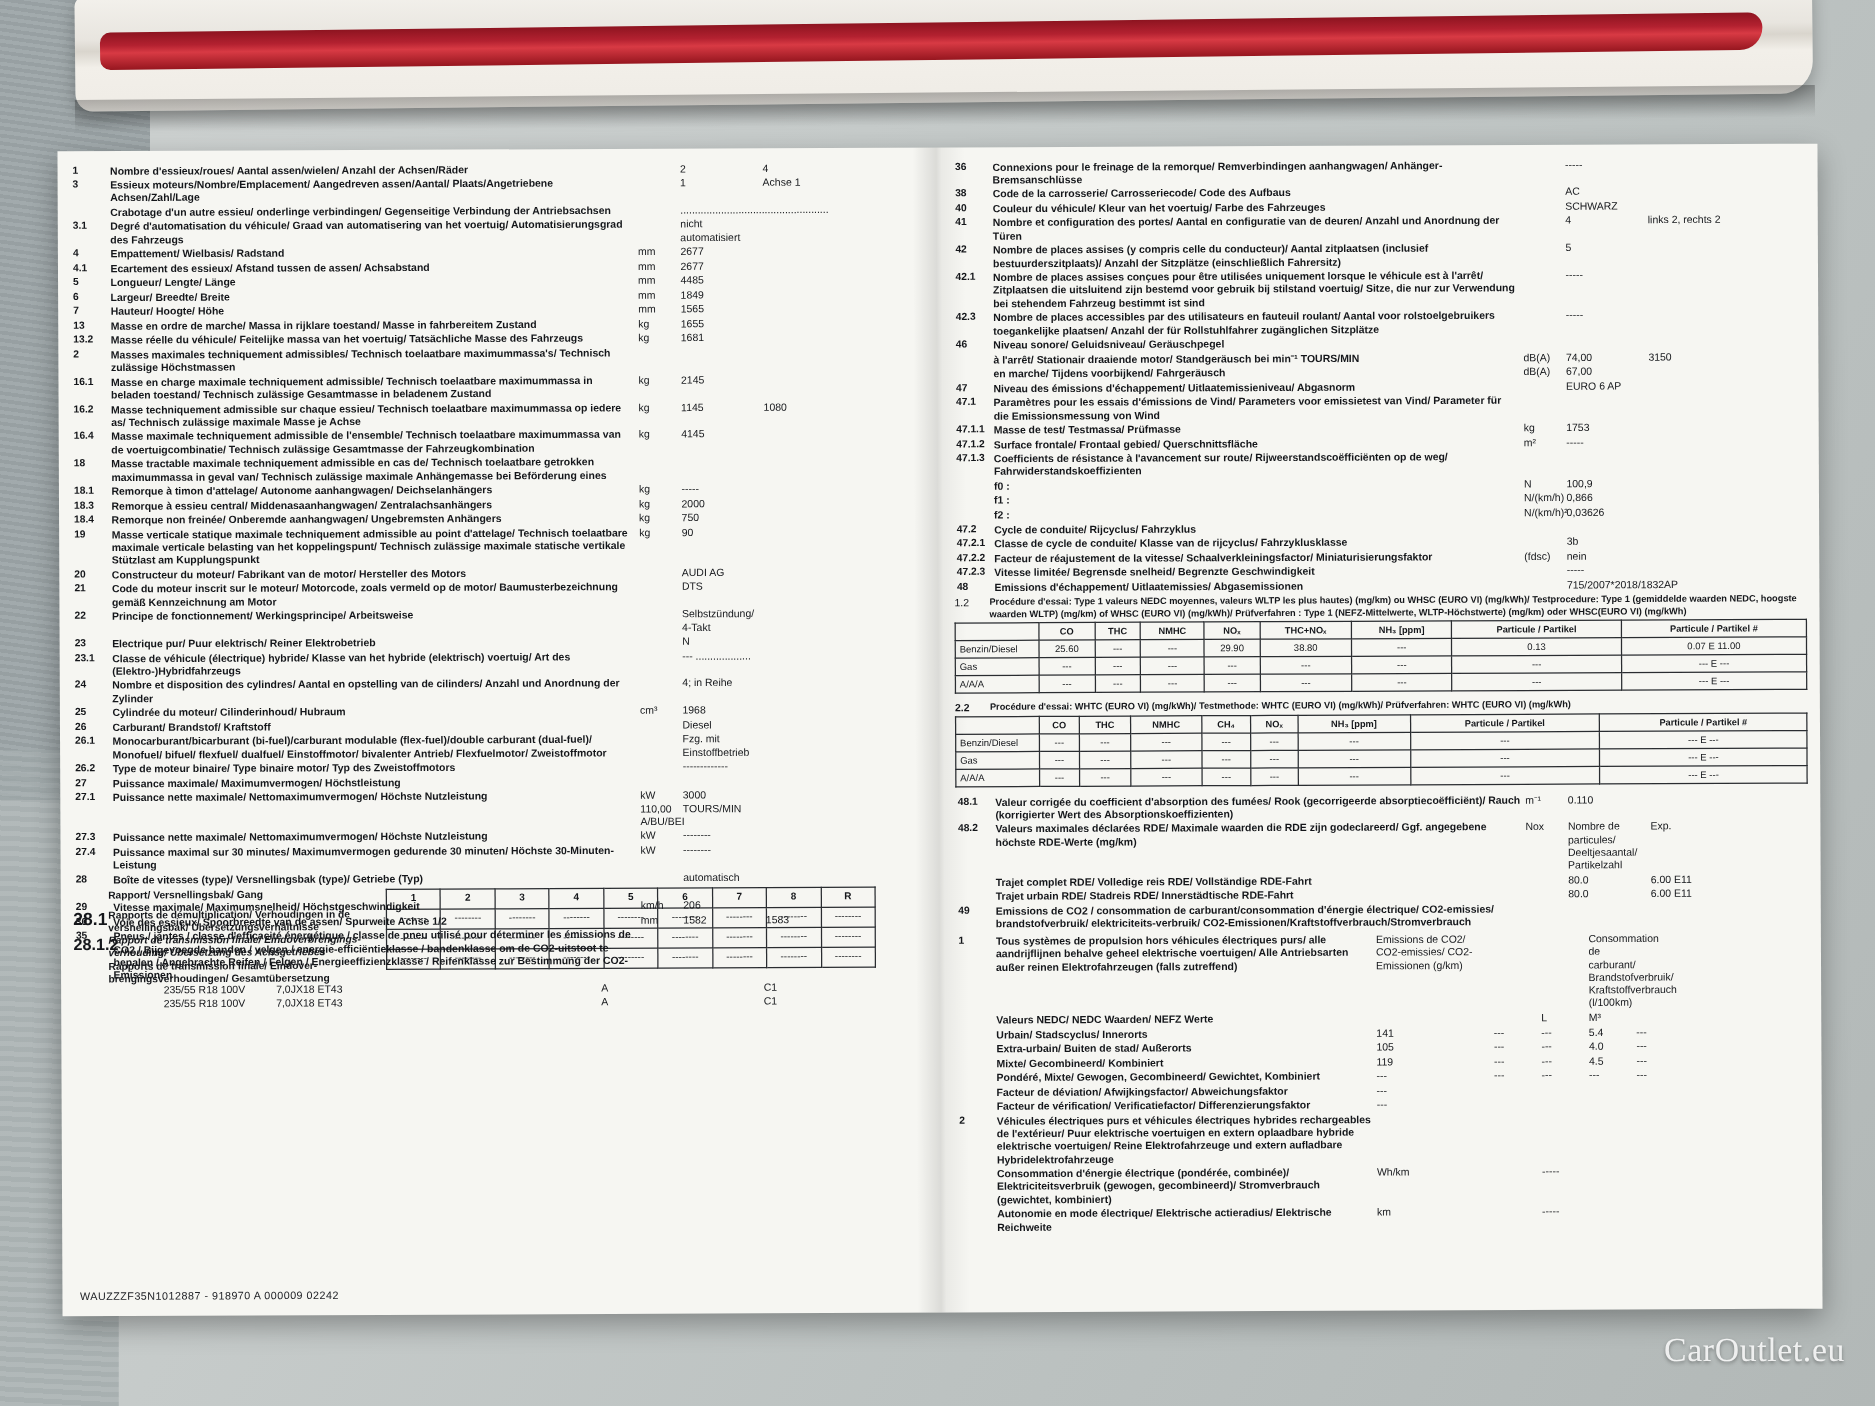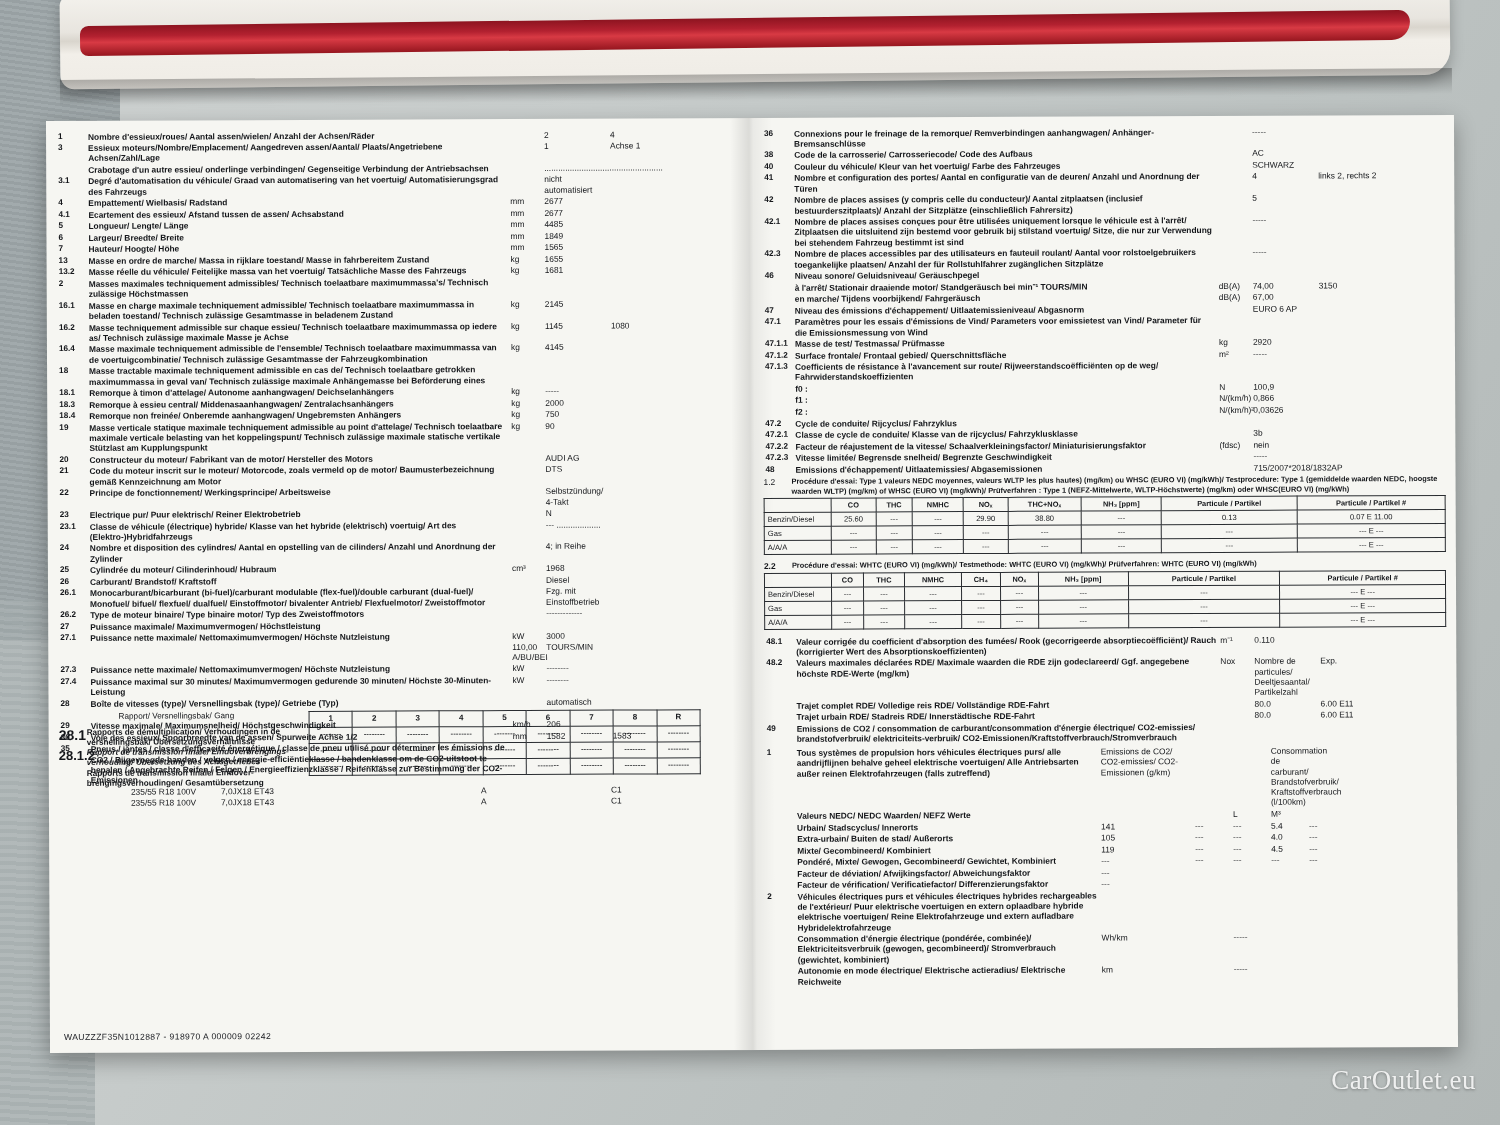--- a/index.html
+++ b/index.html
@@ -502,21 +502,21 @@
             </tr>
           </tbody>
       </table>
 
       <div class="footer">WAUZZZF35N1012887 - 918970 A 000009   02242</div>
     <div style="position: absolute; left: 38px; width: 210px; font-size: 8.2px; font-weight: bold; line-height: 1.2; top: 607px;">Rapports de démultiplication/ Verhoudingen in de versnellingsbak/ Übersetzungsverhältnisse</div>
         <div style="position: absolute; left: 10px; font-size: 14px; font-weight: bold; top: 606px;">28.1</div>
         <div style="position: absolute; left: 38px; width: 210px; font-size: 8.2px; font-weight: bold; line-height: 1.2; top: 627px; font-style: italic;">Rapport de transmission finale/ Eindoverbrengings-verhouding/ Übersetzung des Achsgetriebes</div>
         <div style="position: absolute; left: 10px; font-size: 13px; font-weight: bold; top: 627px;">28.1.2</div>
         <div style="position: absolute; left: 38px; width: 210px; font-size: 8.2px; font-weight: bold; line-height: 1.2; top: 648px;">Rapports de transmission finale/ Eindover-brengingsverhoudingen/ Gesamtübersetzung</div>
-        <div style="position: absolute; left: 38px; width: 210px; font-size: 8.2px; font-weight: normal; top: 591px; margin-left: 32px;">Rapport/ Versnellingsbak/ Gang</div>
+        <div style="position: absolute; left: 38px; width: 210px; font-size: 8.2px; font-weight: bold; top: 591px;">Rapport/ Versnellingsbak/ Gang</div>
       </div>
   </div>
 
   <div class="page right">
     <div class="inner">
       <table class="spec">
         <tbody id="right-rows">
             <tr class="rowline">
               <td class="c-num">36</td>
               <td class="c-lbl b">Connexions pour le freinage de la remorque/ Remverbindingen aanhangwagen/ Anhänger-Bremsanschlüsse</td>
@@ -610,21 +610,21 @@
               <td class="c-lbl b">Paramètres pour les essais d'émissions de Vind/ Parameters voor emissietest van Vind/ Parameter für die Emissionsmessung von Wind</td>
               <td class="c-unit"></td>
               <td class="c-v1"></td>
               <td class="c-v2"></td>
               <td class="c-v3"></td>
             </tr>
             <tr class="rowline">
               <td class="c-num">47.1.1</td>
               <td class="c-lbl b">Masse de test/ Testmassa/ Prüfmasse</td>
               <td class="c-unit">kg</td>
-              <td class="c-v1">2920</td>
+              <td class="c-v1">1753</td>
               <td class="c-v2"></td>
               <td class="c-v3"></td>
             </tr>
             <tr class="rowline">
               <td class="c-num">47.1.2</td>
               <td class="c-lbl b">Surface frontale/ Frontaal gebied/ Querschnittsfläche</td>
               <td class="c-unit">m²</td>
               <td class="c-v1">-----</td>
               <td class="c-v2"></td>
               <td class="c-v3"></td>

